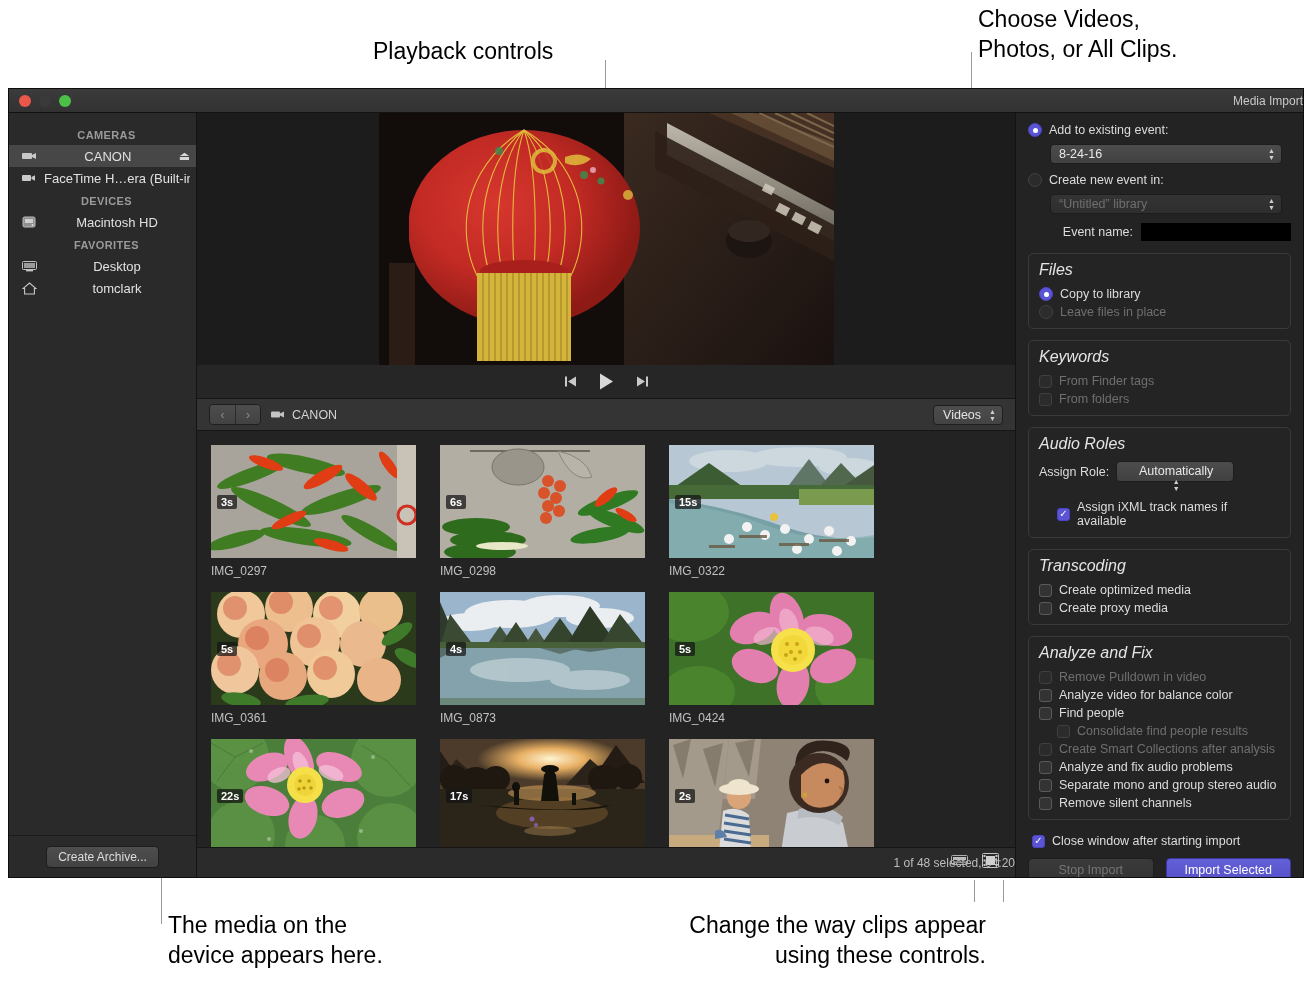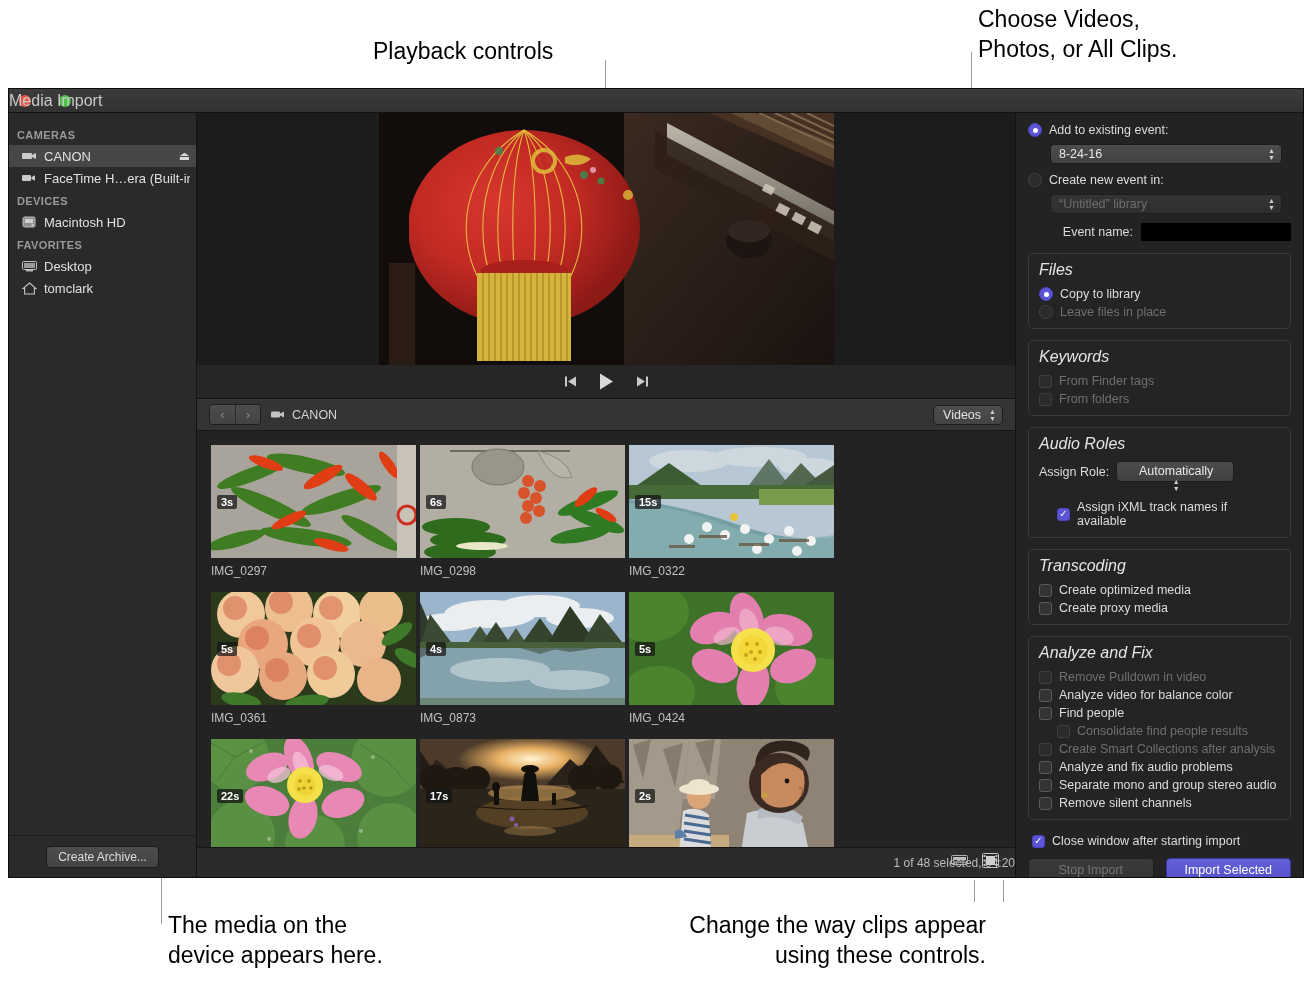--- a/index.html
+++ b/index.html
@@ -48,32 +48,33 @@
     border-bottom: 1px solid #121212;
     display: flex; align-items: center;
     position: relative; flex: none;
   }
   .traffic { display: flex; gap: 8px; margin-left: 10px; }
   .tl { width: 12px; height: 12px; border-radius: 50%; }
   .tl.red { background: #eb584b; }
   .tl.yellow { background: #3a3a3a; }
   .tl.green { background: #4cc147; }
   .title-text {
-    position: absolute; left: 0; right: 0; text-align: left;
-    font-size: 16px; color: #c8c8c8;
+    position: absolute; left: 0; right: 0; text-align: right;
+    font-size: 12px; color: #c8c8c8;
   }
 
   .body { flex: 1; display: flex; min-height: 0; }
 
   
   .sidebar {
     width: 188px; background: #2a2a2a;
     border-right: 1px solid #131313;
     display: flex; flex-direction: column;
     flex: none;
+    text-align: center;
   }
   .sb-scroll { flex: 1; padding-top: 10px; overflow: hidden; }
   .sb-header {
     font-size: 11px; font-weight: bold; color: #9a9a9a;
     letter-spacing: 0.4px; padding: 6px 0 4px 8px;
   }
   .sb-item {
     display: flex; align-items: center;
     height: 22px; padding: 0 6px 0 12px;
     font-size: 13px; color: #e0e0e0;
@@ -130,21 +131,21 @@
   .spacer { flex: 1; }
   .popup {
     display: flex; align-items: center; gap: 8px;
     background: linear-gradient(#4d4d4d,#434343);
     border: 1px solid #1e1e1e; border-radius: 4px;
     padding: 2px 6px 2px 9px; color: #e3e3e3; font-size: 12.5px;
   }
   .stepper { display:flex; flex-direction:column; font-size: 7px; line-height: 7px; color:#cfcfcf; }
 
   .grid-area { flex: 1; background: #232323; padding: 14px 0 0 14px; overflow: hidden; }
-  .grid { display: flex; flex-wrap: wrap; gap: 14px 4px; }
+  .grid { display: flex; flex-wrap: wrap; gap: 14px 24px; }
   .cell { width: 205px; }
   .thumb {
     width: 205px; height: 113px; position: relative; overflow: hidden;
     background: #333;
   }
   .badge {
     position: absolute; left: 6px; top: 50px;
     background: rgba(20,20,20,0.72);
     color: #fff; font-size: 11px; font-weight: bold;
     padding: 1px 4px; border-radius: 2px;

